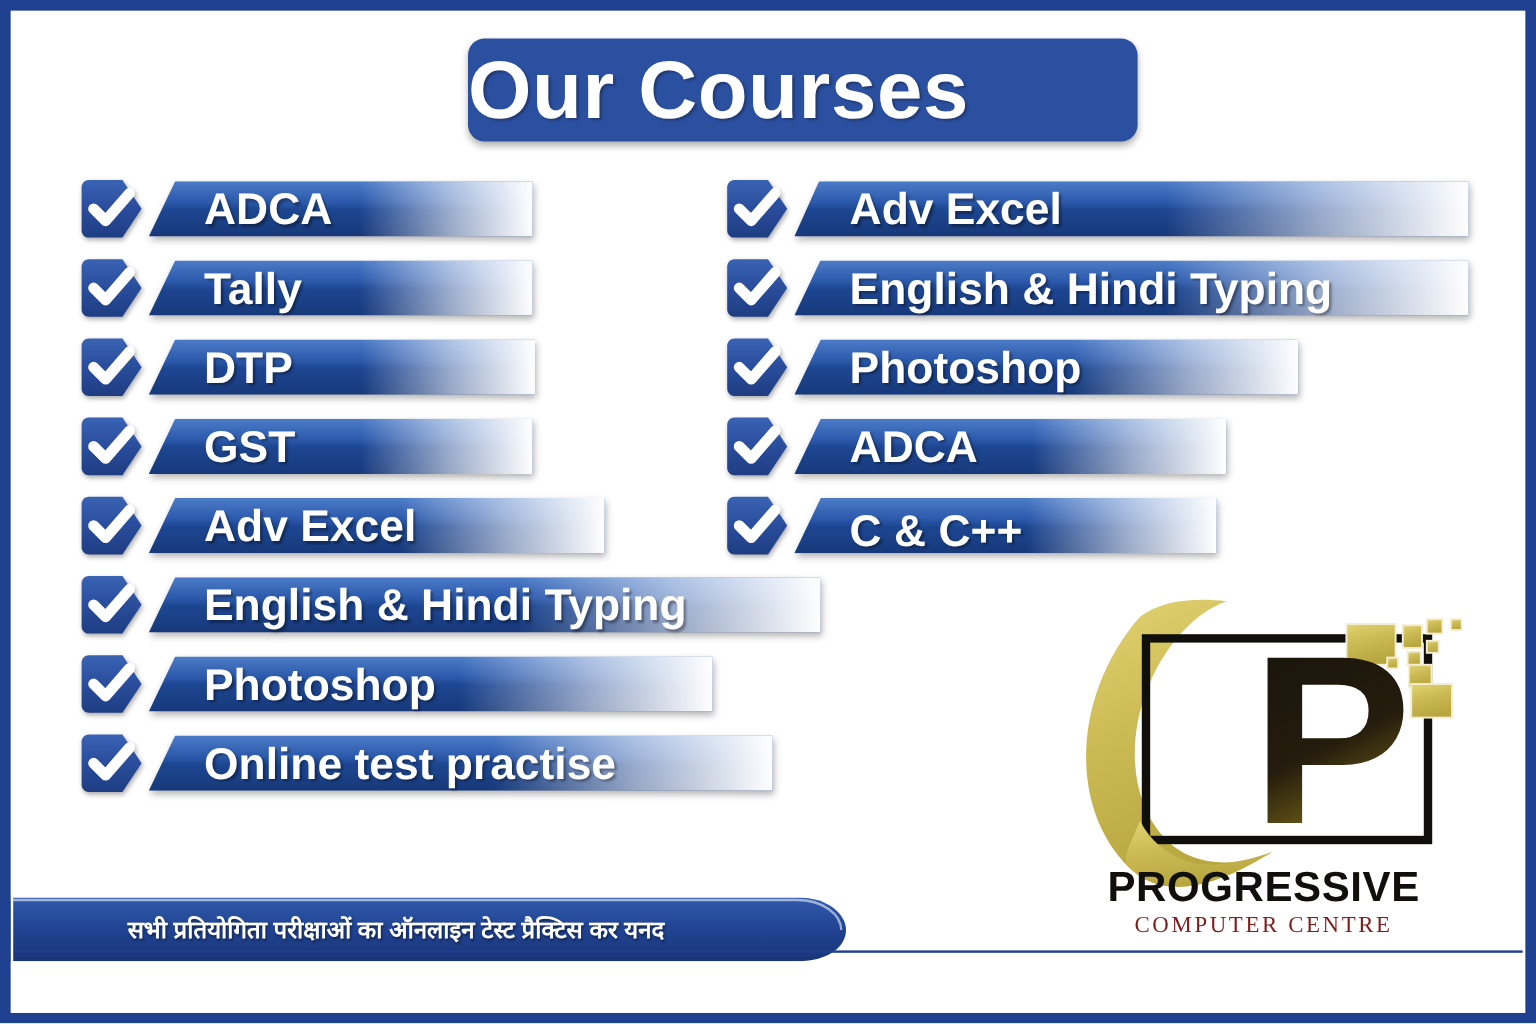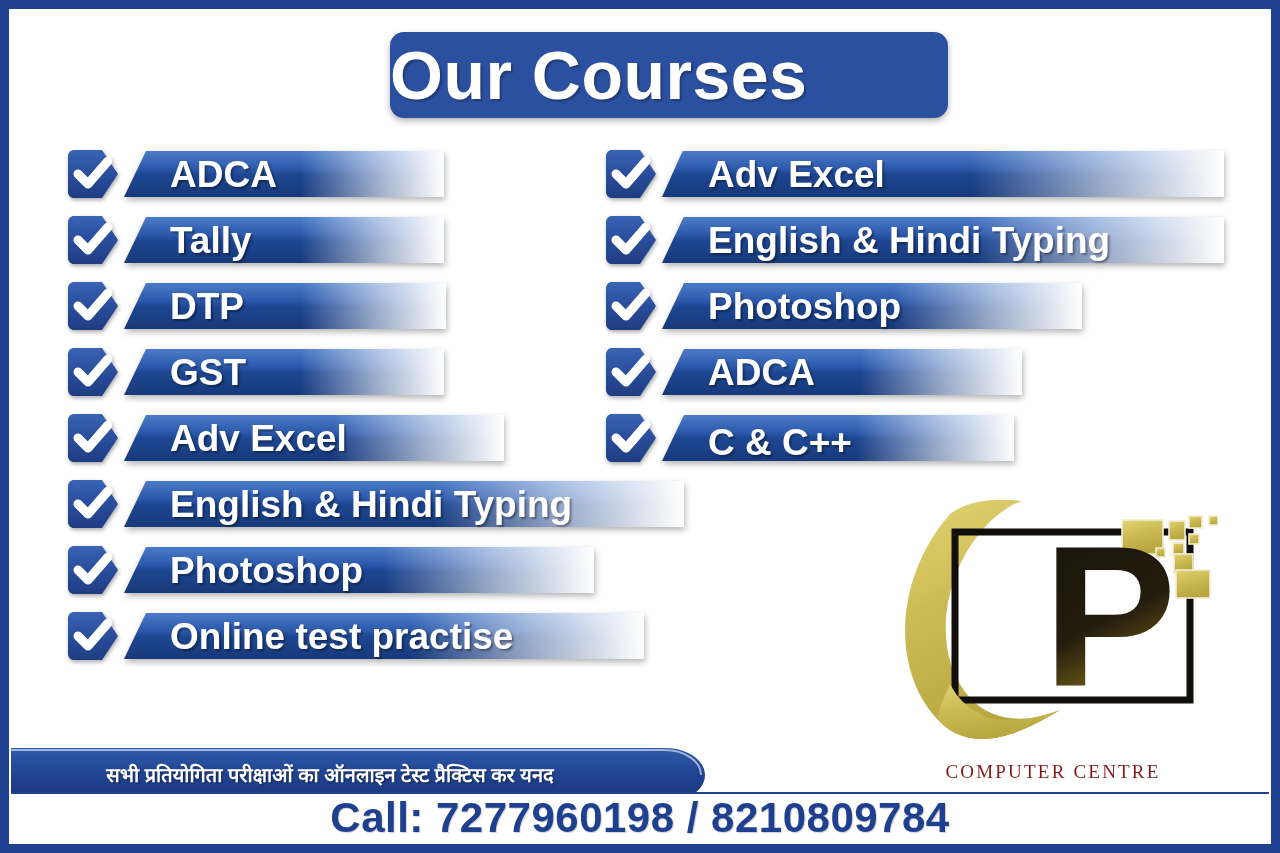--- a/index.html
+++ b/index.html
@@ -481,33 +481,31 @@
         <rect x="268" y="62" width="9" height="9"></rect>
         <rect x="286" y="68" width="19" height="19"></rect>
         <rect x="288" y="84" width="34" height="28"></rect>
       </g>
 
       <text x="155" y="200" font-family="Liberation Sans, sans-serif" font-size="200" font-weight="bold" fill="url(#pGrad)">P</text>
 
       <path d="M52 236 C86 270 136 246 172 224 C150 232 120 238 102 232
                C84 226 70 214 62 198 C56 214 46 228 52 236 Z" fill="url(#goldGrad)"></path>
     </svg>
+    <div class="logo-word">PROGRESSIVE</div>
     <div class="logo-sub">COMPUTER CENTRE</div>
   </div>
 
   <div class="hindi-banner">
     <svg viewBox="0 0 705 53" preserveAspectRatio="none" xmlns="http://www.w3.org/2000/svg">
       <path d="M0 0 H665 C690 0 705 14 705 27 C705 41 690 53 665 53 H0 Z" fill="url(#hindiGrad2)"></path>
       <path d="M0 2 H664 C686 2 701 14 701 27" fill="none" stroke="#ffffff" stroke-opacity=".55" stroke-width="2"></path>
     </svg>
     <div class="hindi-text">सभी प्रतियोगिता परीक्षाओं का ऑनलाइन टेस्ट प्रैक्टिस कर यनद</div>
   </div>
 
   <div class="call-rule"></div>
 
-  <div class="call-strip">
-    <div class="call-text">Call: 7277960198 / 8210809784</div>
-  </div>
 
   <div class="frame-outer"></div>
   <div class="frame-inner"></div>
 
 </div>
 
 </body></html>

